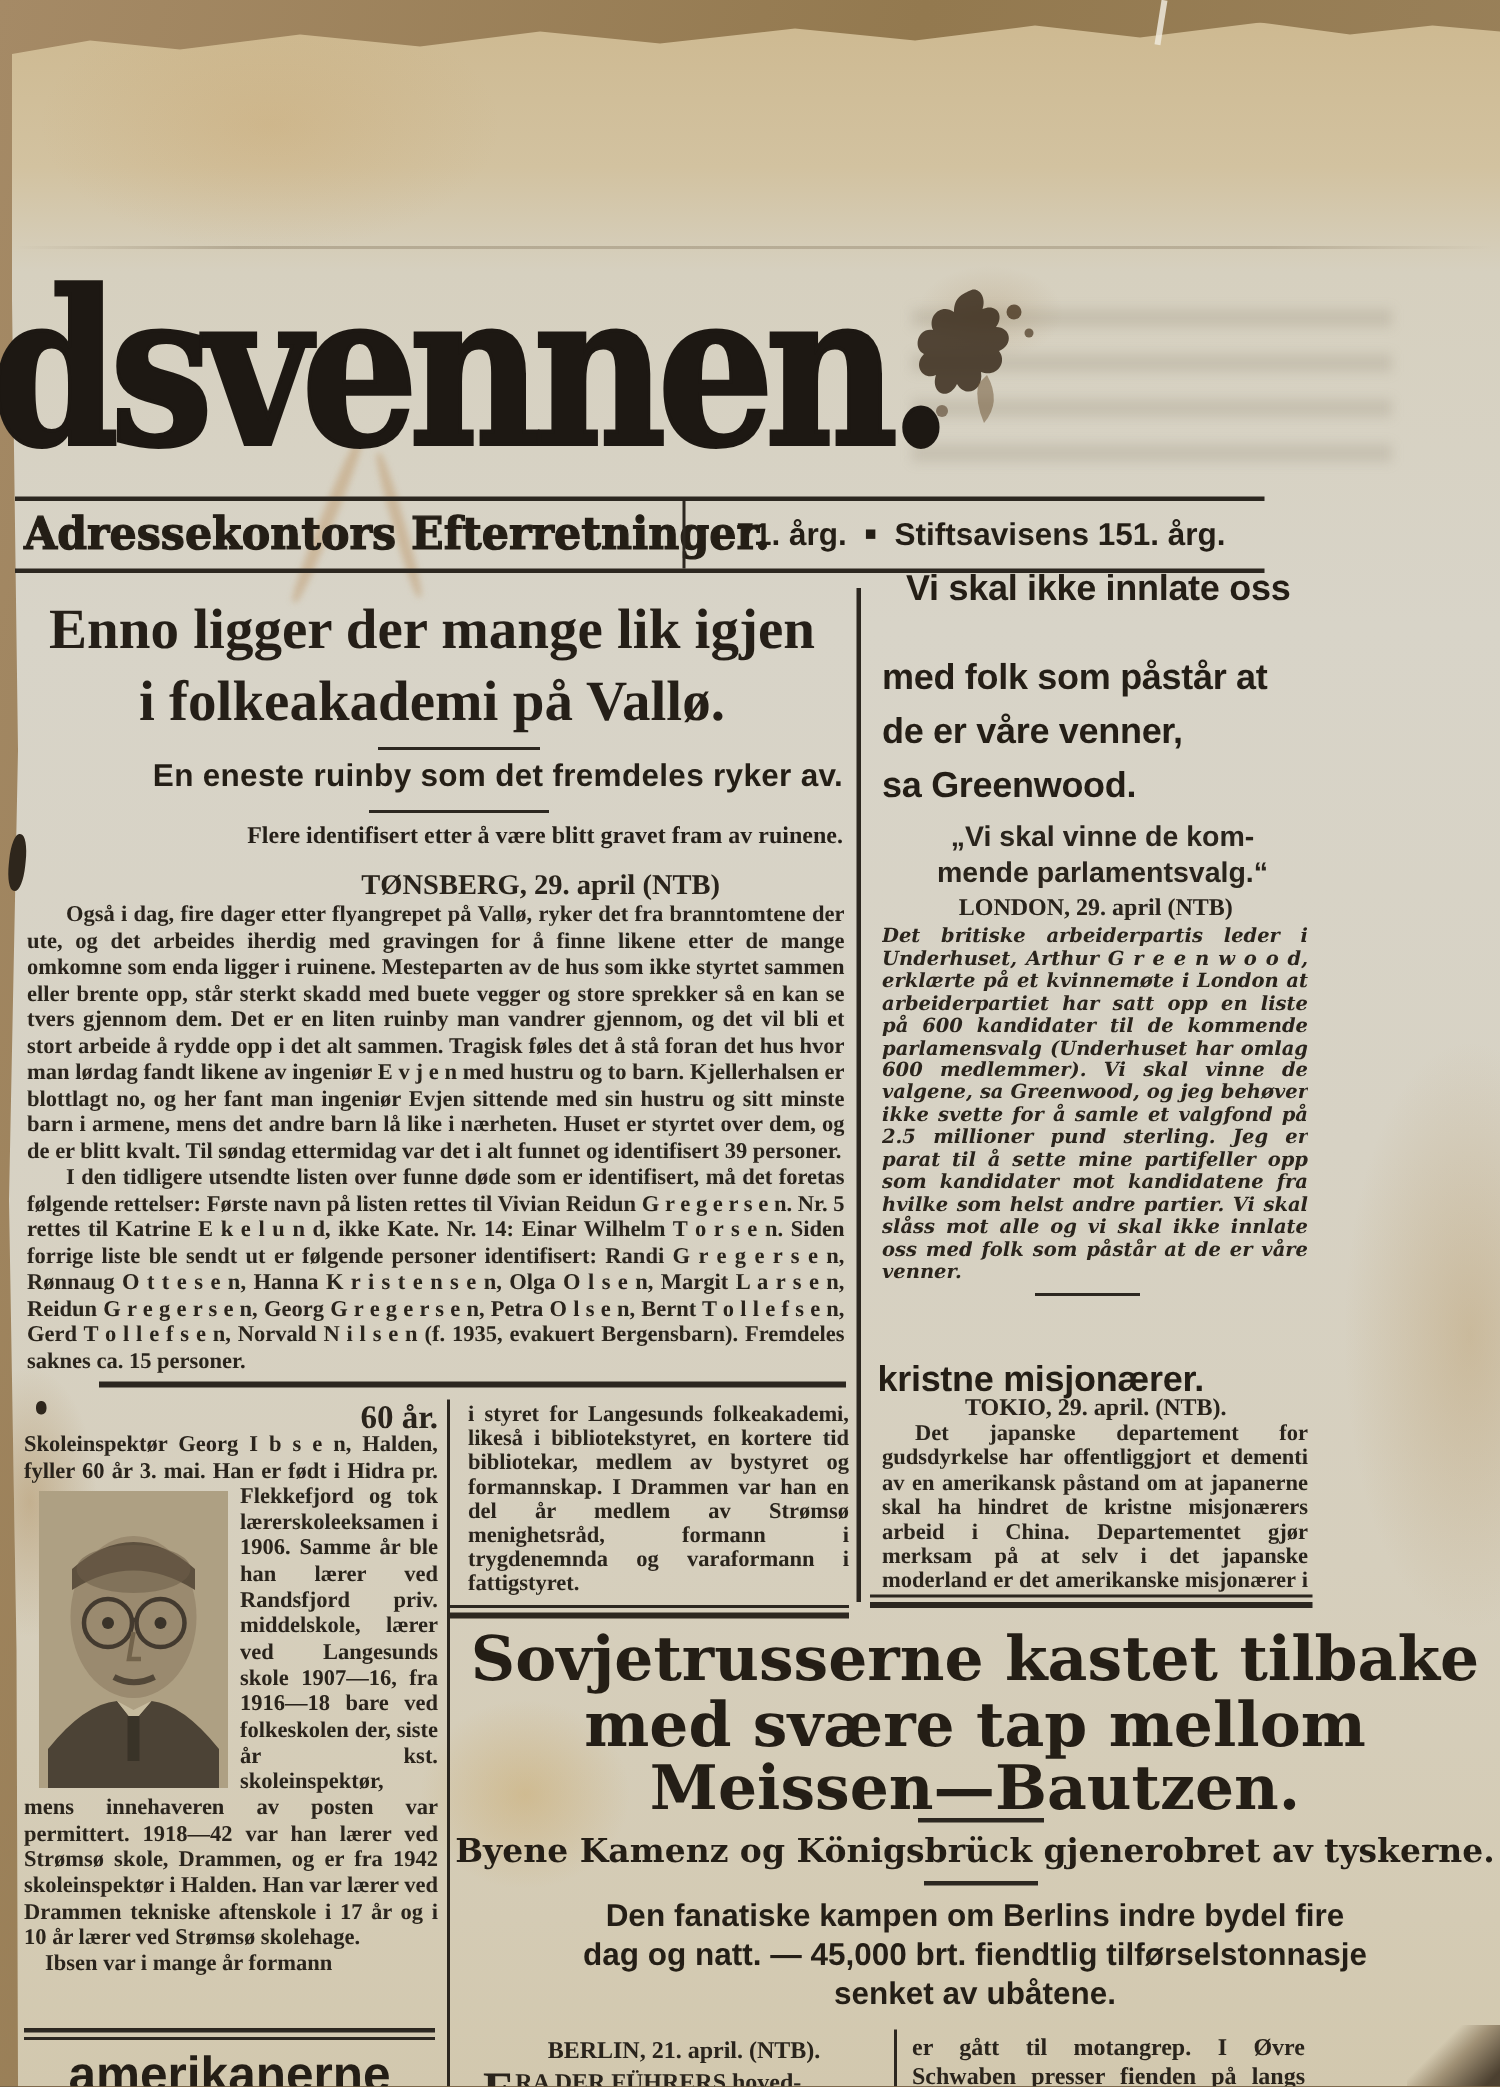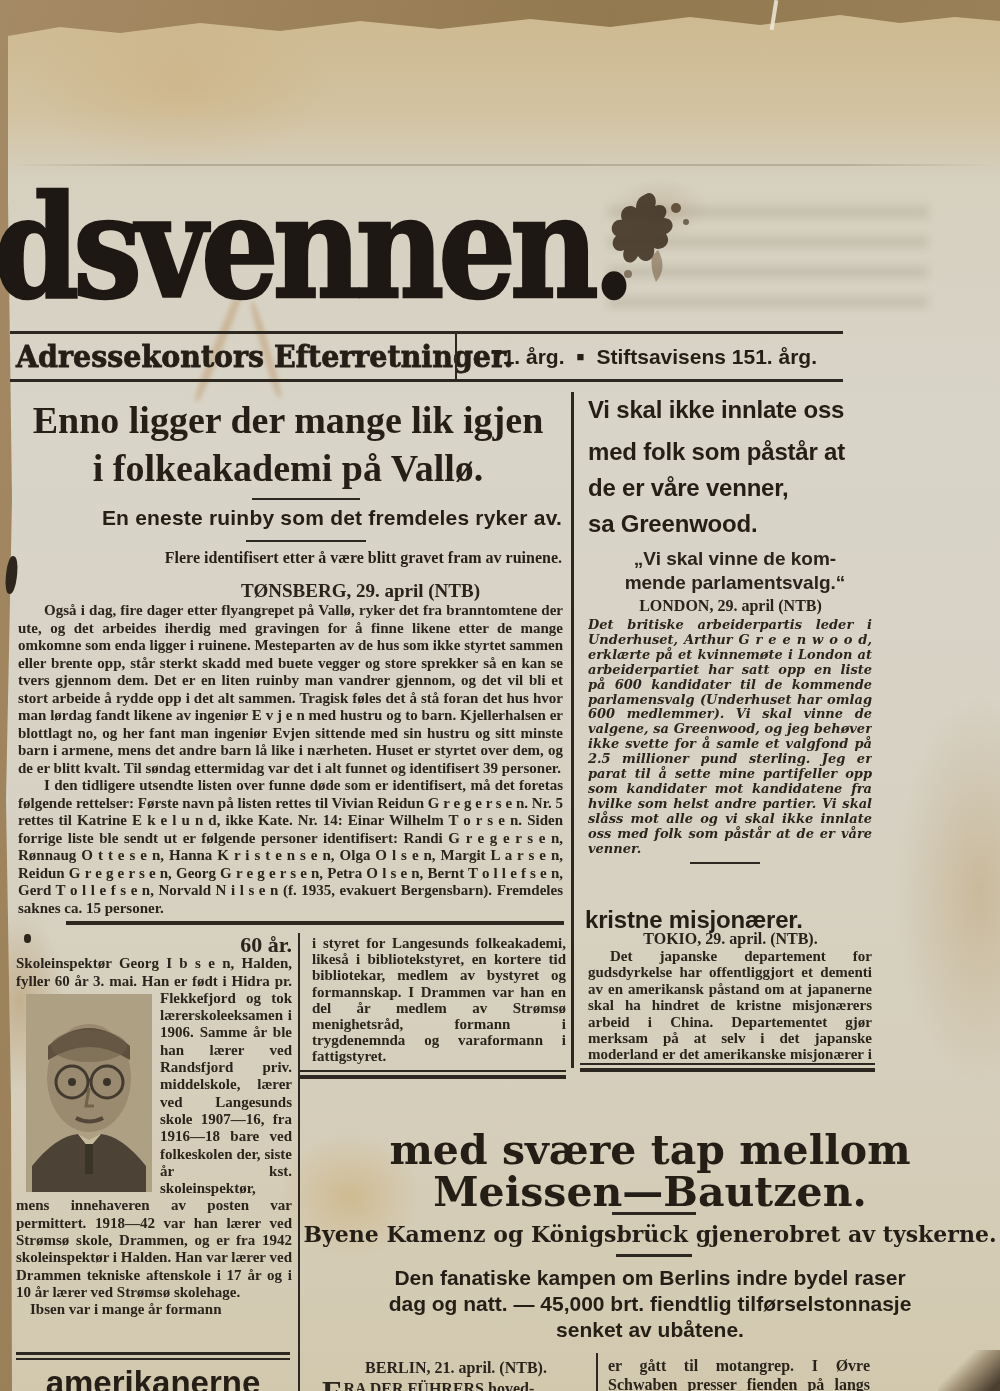--- a/index.html
+++ b/index.html
@@ -150,21 +150,21 @@
   <div class="hr-s" style="left:246px;top:540px;width:120px;"></div>
   <div class="lead-deck">Flere identifisert etter å være blitt gravet fram av ruinene.</div>
   <div class="lead-date">TØNSBERG, 29. april (NTB)</div>
   <div class="lead-body">
     <p>Også i dag, fire dager etter flyangrepet på Vallø, ryker det fra branntomtene der ute, og det arbeides iherdig med gravingen for å finne likene etter de mange omkomne som enda ligger i ruinene. Mesteparten av de hus som ikke styrtet sammen eller brente opp, står sterkt skadd med buete vegger og store sprekker så en kan se tvers gjennom dem. Det er en liten ruinby man vandrer gjennom, og det vil bli et stort arbeide å rydde opp i det alt sammen. Tragisk føles det å stå foran det hus hvor man lørdag fandt likene av ingeniør E v j e n med hustru og to barn. Kjellerhalsen er blottlagt no, og her fant man ingeniør Evjen sittende med sin hustru og sitt minste barn i armene, mens det andre barn lå like i nærheten. Huset er styrtet over dem, og de er blitt kvalt. Til søndag ettermidag var det i alt funnet og identifisert 39 personer.</p>
     <p>I den tidligere utsendte listen over funne døde som er identifisert, må det foretas følgende rettelser: Første navn på listen rettes til Vivian Reidun G r e g e r s e n. Nr. 5 rettes til Katrine E k e l u n d, ikke Kate. Nr. 14: Einar Wilhelm T o r s e n. Siden forrige liste ble sendt ut er følgende personer identifisert: Randi G r e g e r s e n, Rønnaug O t t e s e n, Hanna K r i s t e n s e n, Olga O l s e n, Margit L a r s e n, Reidun G r e g e r s e n, Georg G r e g e r s e n, Petra O l s e n, Bernt T o l l e f s e n, Gerd T o l l e f s e n, Norvald N i l s e n (f. 1935, evakuert Bergensbarn). Fremdeles saknes ca. 15 personer.</p>
   </div>
   <div class="rule" style="left:66px;top:921px;width:498px;height:4px;"></div>
 
   <div class="rule" style="left:571px;top:392px;width:3px;height:676px;"></div>
-  <div class="gw-h" style="top:396px;">Vi skal ikke innlate oss</div>
+  <div class="gw-h" style="top:379px;margin-left:16px;">Vi skal ikke innlate oss</div>
   <div class="gw-h" style="top:438px;">med folk som påstår at</div>
   <div class="gw-h" style="top:474px;">de er våre venner,</div>
   <div class="gw-h" style="top:510px;">sa Greenwood.</div>
   <div class="gw-q" style="top:548px;">„Vi skal vinne de kom-</div>
   <div class="gw-q" style="top:572px;">mende parlamentsvalg.“</div>
   <div class="gw-date" style="top:597px;">LONDON, 29. april (NTB)</div>
   <div class="gw-body">Det britiske arbeiderpartis leder i Underhuset, Arthur G r e e n w o o d, erklærte på et kvinnemøte i London at arbeiderpartiet har satt opp en liste på 600 kandidater til de kommende parlamensvalg (Underhuset har omlag 600 medlemmer). Vi skal vinne de valgene, sa Greenwood, og jeg behøver ikke svette for å samle et valgfond på 2.5 millioner pund sterling. Jeg er parat til å sette mine partifeller opp som kandidater mot kandidatene fra hvilke som helst andre partier. Vi skal slåss mot alle og vi skal ikke innlate oss med folk som påstår at de er våre venner.</div>
   <div class="hr-s" style="left:690px;top:862px;width:70px;"></div>
   <div class="jp-h" style="top:906px;">kristne misjonærer.</div>
   <div class="jp-date" style="top:930px;">TOKIO, 29. april. (NTB).</div>
@@ -198,26 +198,27 @@
       </span><span>og tok lærerskoleeksamen i 1906. Samme år ble han lærer ved Randsfjord priv. middelskole, lærer ved Langesunds skole 1907—16, fra 1916—18 bare ved folkeskolen der, siste år kst. skoleinspektør, mens innehaveren av posten var permittert. 1918—42 var han lærer ved Strømsø skole, Drammen, og er fra 1942 skoleinspektør i Halden. Han var lærer ved Drammen tekniske aftenskole i 17 år og i 10 år lærer ved Strømsø skolehage.</span></p>
     <p class="lastline">Ibsen var i mange år formann</p>
   </div>
   <div class="double-rule"></div>
   <div class="partial-head">amerikanerne</div>
 
   <div class="rule" style="left:298px;top:933px;width:2px;height:458px;"></div>
   <div class="c60b">i styret for Langesunds folkeakademi, likeså i bibliotekstyret, en kortere tid bibliotekar, medlem av bystyret og formannskap. I Drammen var han en del år medlem av Strømsø menighetsråd, formann i trygdenemnda og varaformann i fattigstyret.</div>
   <div class="rule-heavy" style="left:300px;top:1070px;width:266px;"></div>
 
+  <div class="sv-h" style="top:1082px;">Sovjetrusserne kastet tilbake</div>
   <div class="sv-h" style="top:1168px;">Meissen—Bautzen.</div>
   <div class="sv-h" style="top:1126px;">med svære tap mellom</div>
   <div class="hr-s" style="left:612px;top:1212px;width:84px;height:3px;"></div>
   <div class="sv-sub">Byene Kamenz og Königsbrück gjenerobret av tyskerne.</div>
   <div class="hr-s" style="left:616px;top:1254px;width:76px;height:3px;"></div>
-  <div class="sv-deck" style="top:1266px;">Den fanatiske kampen om Berlins indre bydel raser</div>
+  <div class="sv-deck" style="top:1266px;">Den fanatiske kampen om Berlins indre bydel fire</div>
   <div class="sv-deck" style="top:1292px;">dag og natt. — 45,000 brt. fiendtlig tilførselstonnasje</div>
   <div class="sv-deck" style="top:1318px;">senket av ubåtene.</div>
 
   <div class="bl-col">
     <p class="dl">BERLIN, 21. april. (NTB).</p>
     <p class="txt"><span class="dropcap">F</span><span>RA DER FÜHRERS hoved-</span></p>
   </div>
   <div class="rule" style="left:596px;top:1353px;width:2px;height:38px;"></div>
   <div class="rb-col">
     <p>er gått til motangrep. I Øvre Schwaben presser fienden på langs linjen Memmingen—Augs-</p>

